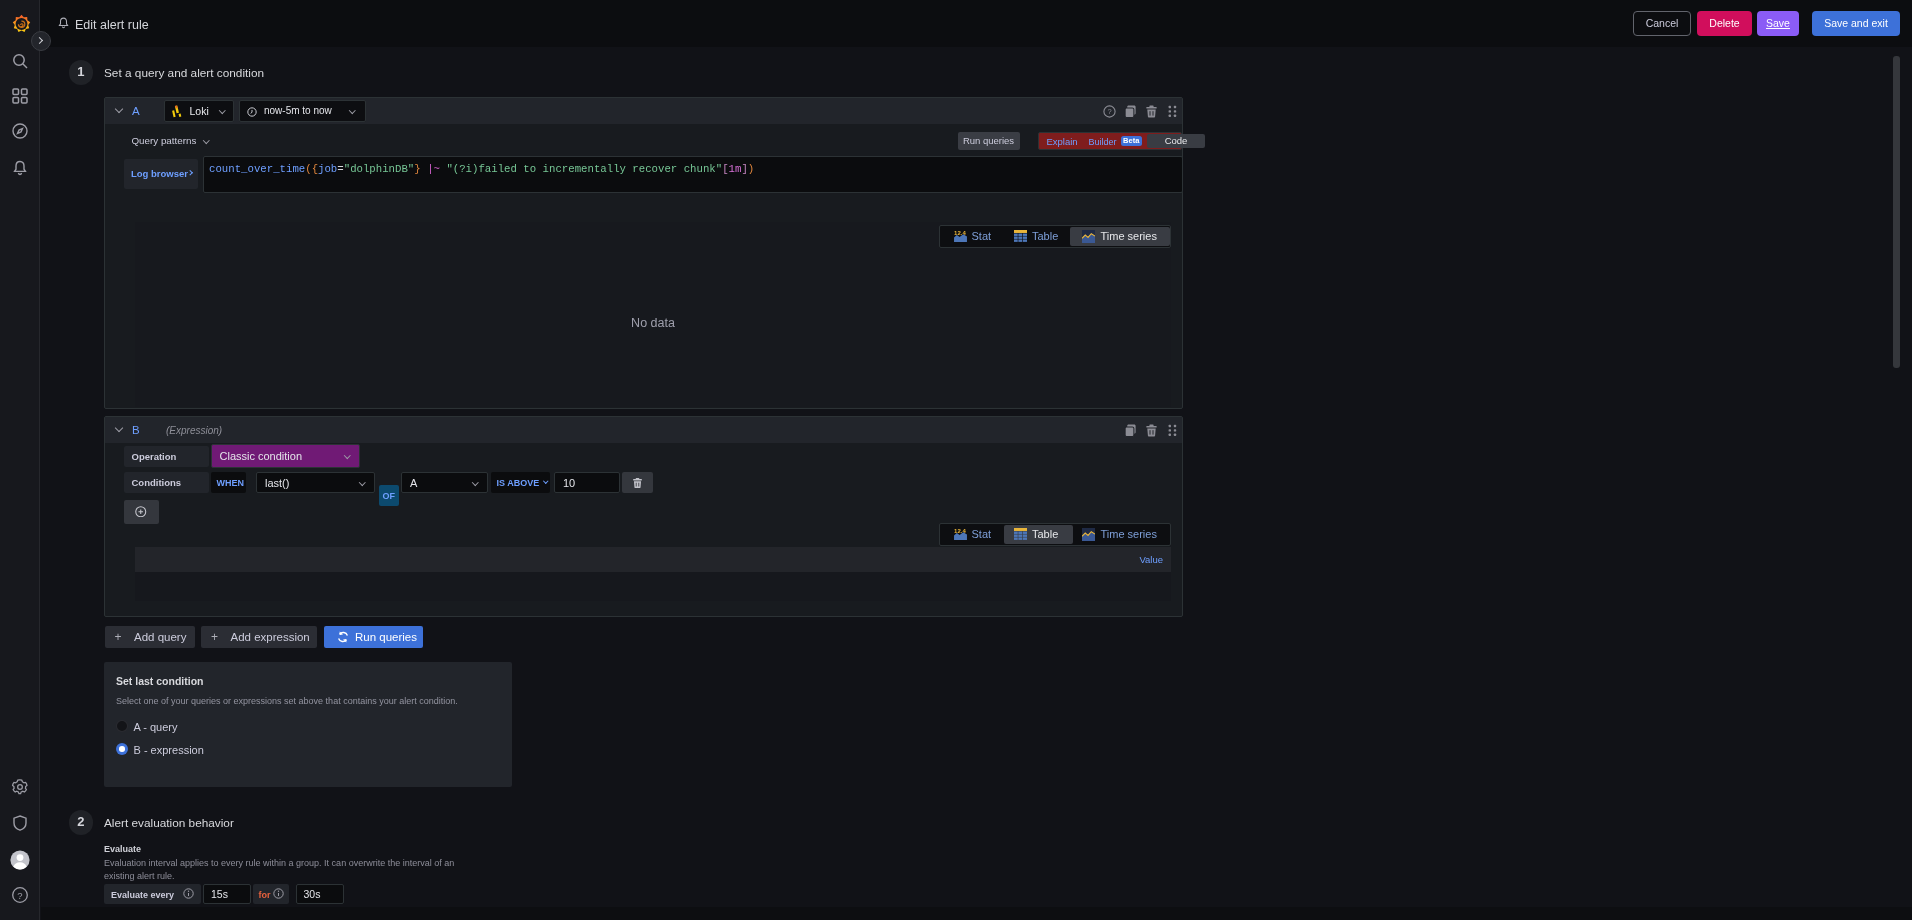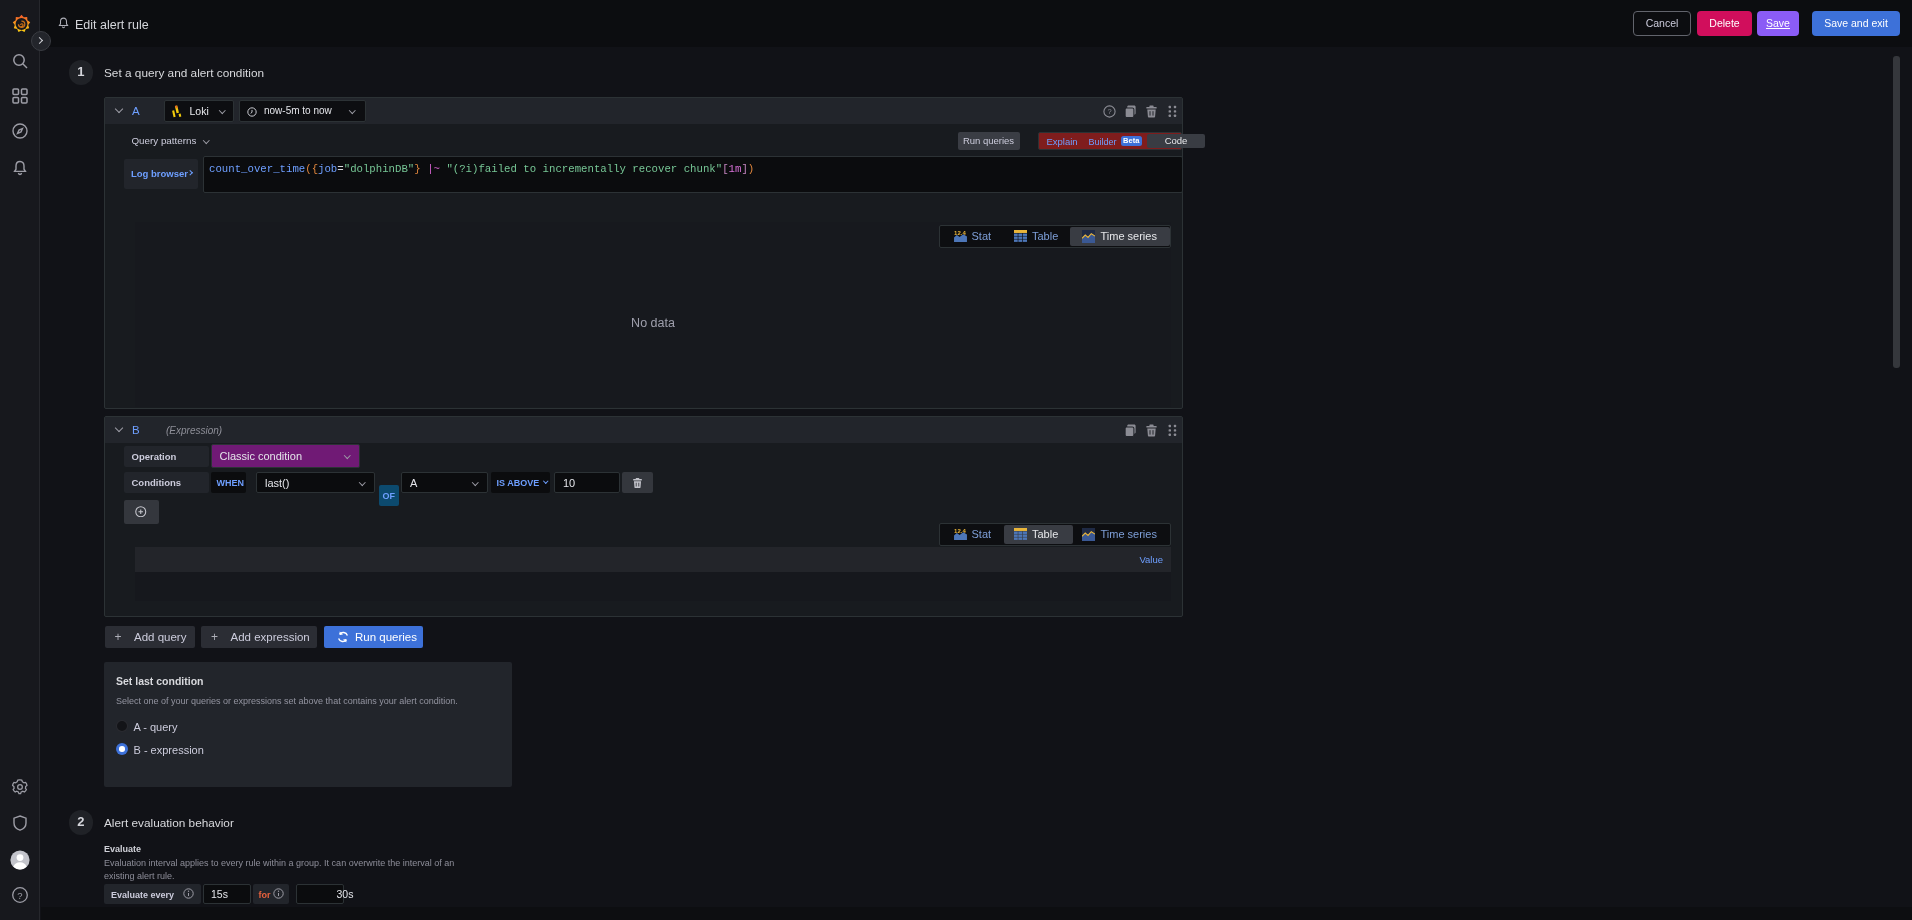--- a/index.html
+++ b/index.html
@@ -339,19 +339,19 @@
   </div>
   <div class="abs" style="left:252.5px;top:883.5px;width:36.5px;height:20.5px;background:#22252b;border-radius:2px;">
     <div class="abs" style="left:6px;top:6px;font-size:9px;font-weight:700;color:#e8623d;">for</div>
     <svg class="abs" style="left:20.5px;top:4.5px" width="11" height="11" viewBox="0 0 11 11" fill="none" stroke="#9d9da6" stroke-width="1">
       <circle cx="5.5" cy="5.5" r="4.7"></circle>
       <path d="M5.5 5 L5.5 8"></path>
         <circle cx="5.5" cy="3.2" r="0.7" fill="#9d9da6" stroke="none"></circle>
     </svg>
   </div>
   <div class="inputbox" style="left:295.5px;top:883.5px;width:48px;height:20.5px;background:#0b0c0e;">
-    <div class="abs" style="left:7px;top:3.5px;font-size:10.5px;font-weight:500;color:#e4e5ea;margin-left:33px;">30s</div>
+    <div class="abs" style="left:7px;top:3.5px;font-size:10.5px;font-weight:500;color:#e4e5ea;">30s</div>
   </div>
 
   <div class="abs" style="left:41px;top:907px;width:1871px;height:13px;background:#0d0e11;"></div>
   <div class="abs" style="left:1893px;top:56px;width:6.5px;height:312px;background:#35373c;border-radius:3px;"></div>
 
 </div>
 
 </body></html>

